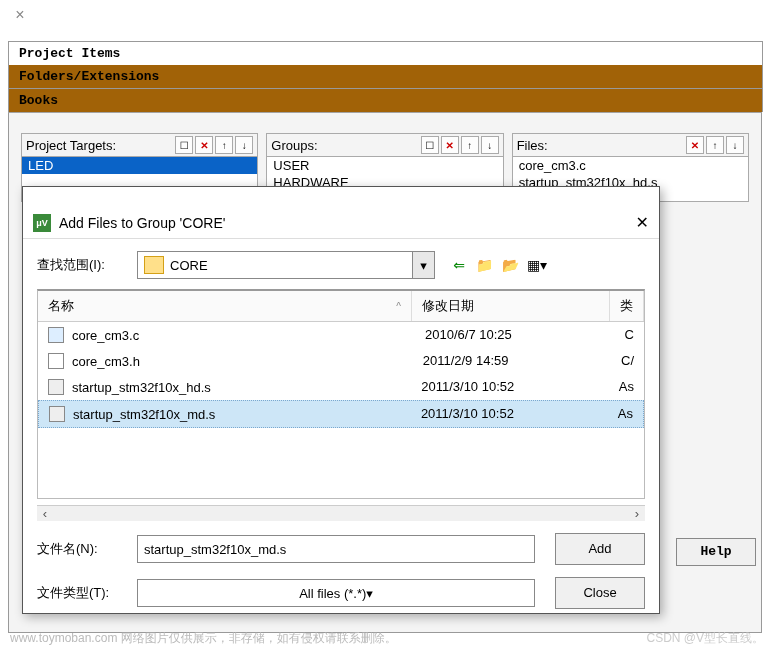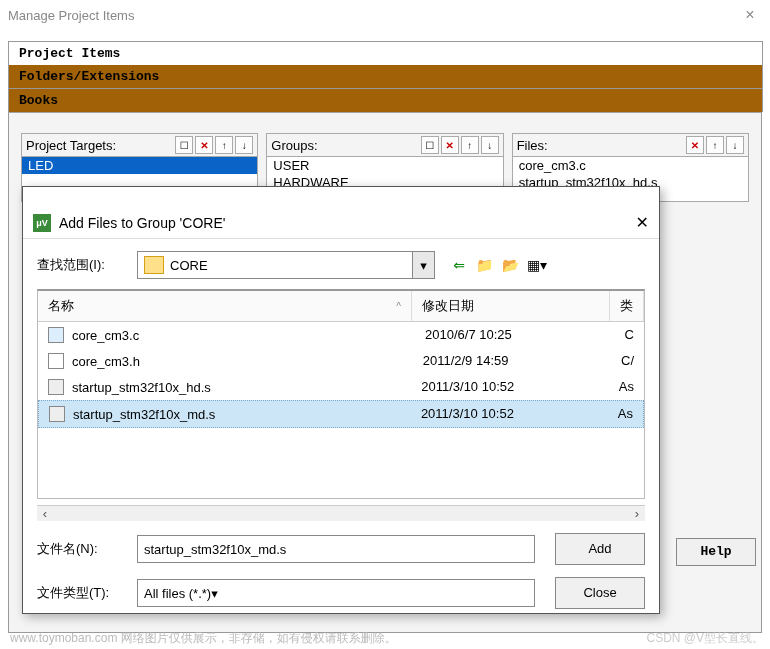--- a/index.html
+++ b/index.html
@@ -65,34 +65,33 @@
 .file-ico.asm { background: #eee; }
 .sort-arrow { text-align: center; color: #888; font-size: 10px; padding: 2px 0 !important; }
 
 .hscroll { display: flex; align-items: center; height: 16px; background: #f0f0f0; border-top: 1px solid #ccc; }
 .hscroll .arrow { width: 16px; text-align: center; color: #555; }
 .hscroll .track { flex: 1; }
 
 .form-row { display: flex; align-items: center; margin-top: 12px; }
 .form-label { width: 100px; }
 .form-input { flex: 1; height: 28px; border: 1px solid #888; background: #fff; padding: 0 6px; display: flex; align-items: center; }
-.form-input.combo { justify-content: flex-start; }
+.form-input.combo { justify-content: center; }
 .dlg-btn { width: 90px; height: 32px; border: 1px solid #888; background: #f0f0f0; margin-left: 20px; text-align: center; line-height: 30px; }
 
 
 .watermark { position: absolute; bottom: 2px; font-size: 12px; color: #bbb; margin-top: 19px; }
 .watermark.left { left: 10px; }
 .watermark.right { right: 6px; color: #ccc; }
 </style>
 </head>
 <body>
 
 <div class="main-window">
   <div class="main-titlebar">
-    <span class="title">Manage Project Items</span>
     <span class="close-x">×</span>
   </div>
 
   <div class="tabs">
     <div class="tab active">Project Items</div>
     <div class="tab">Folders/Extensions</div>
     <div class="tab">Books</div>
   </div>
 
   <div class="panel-body">

